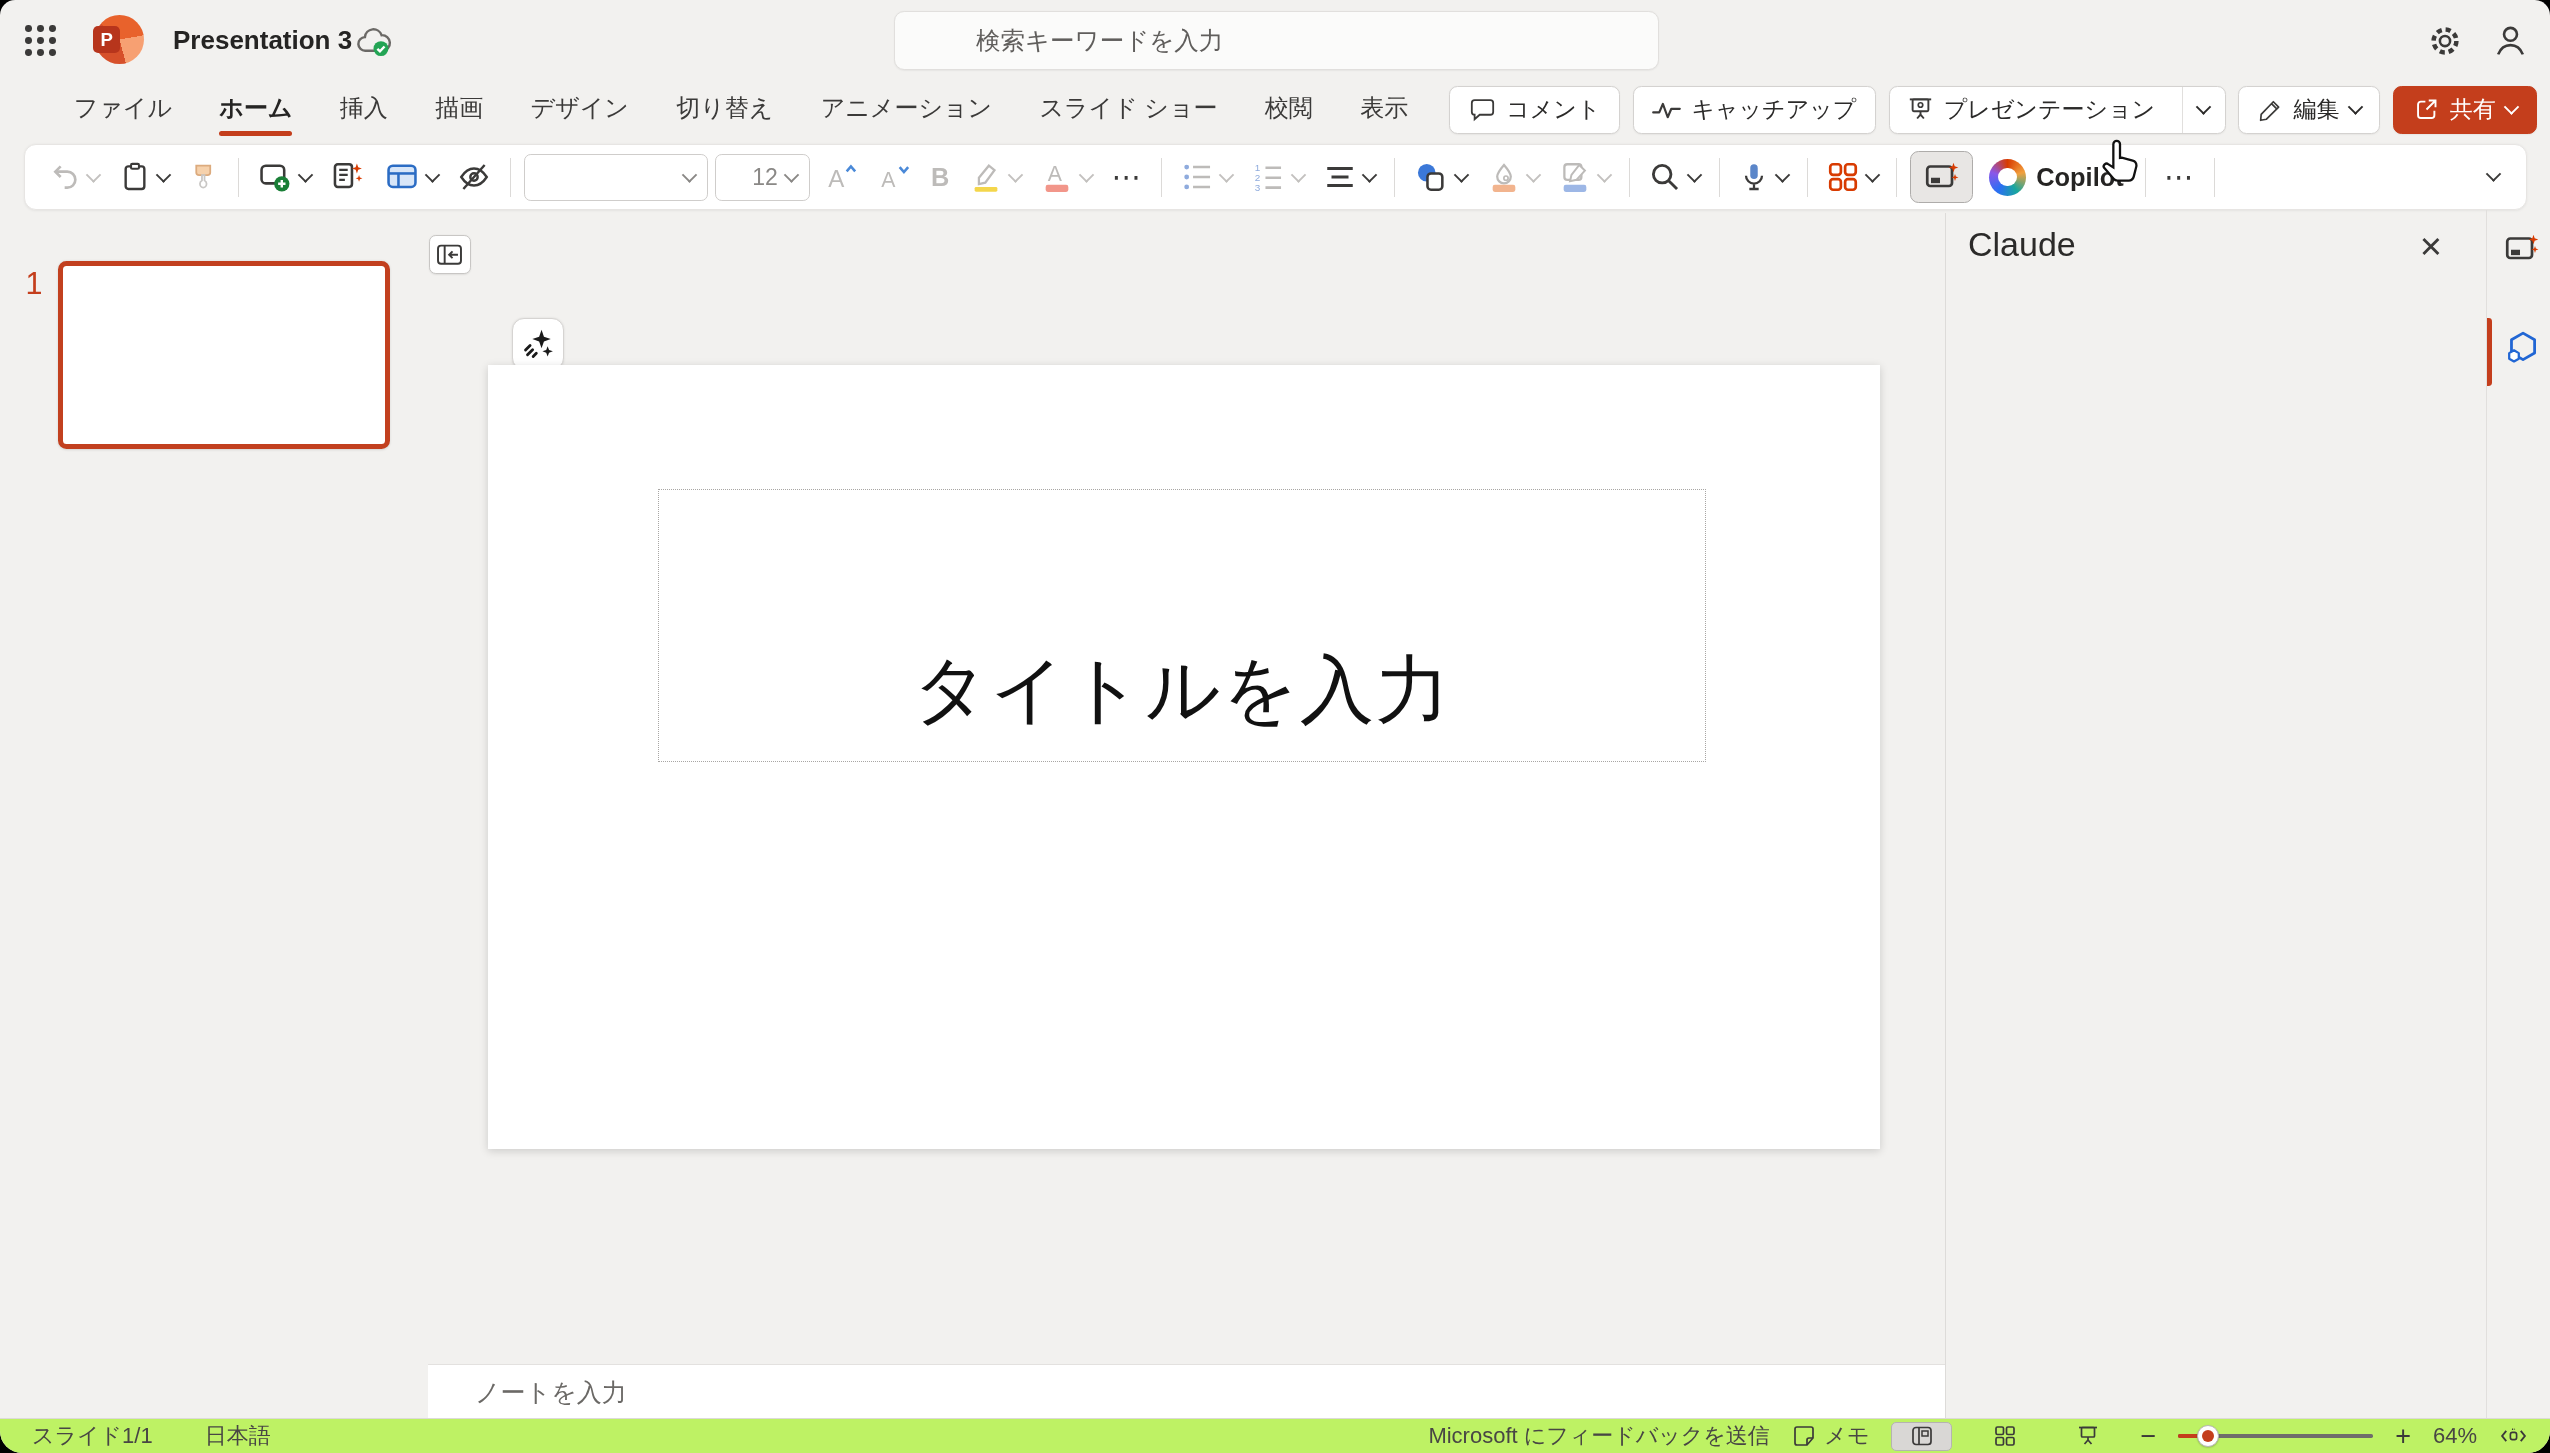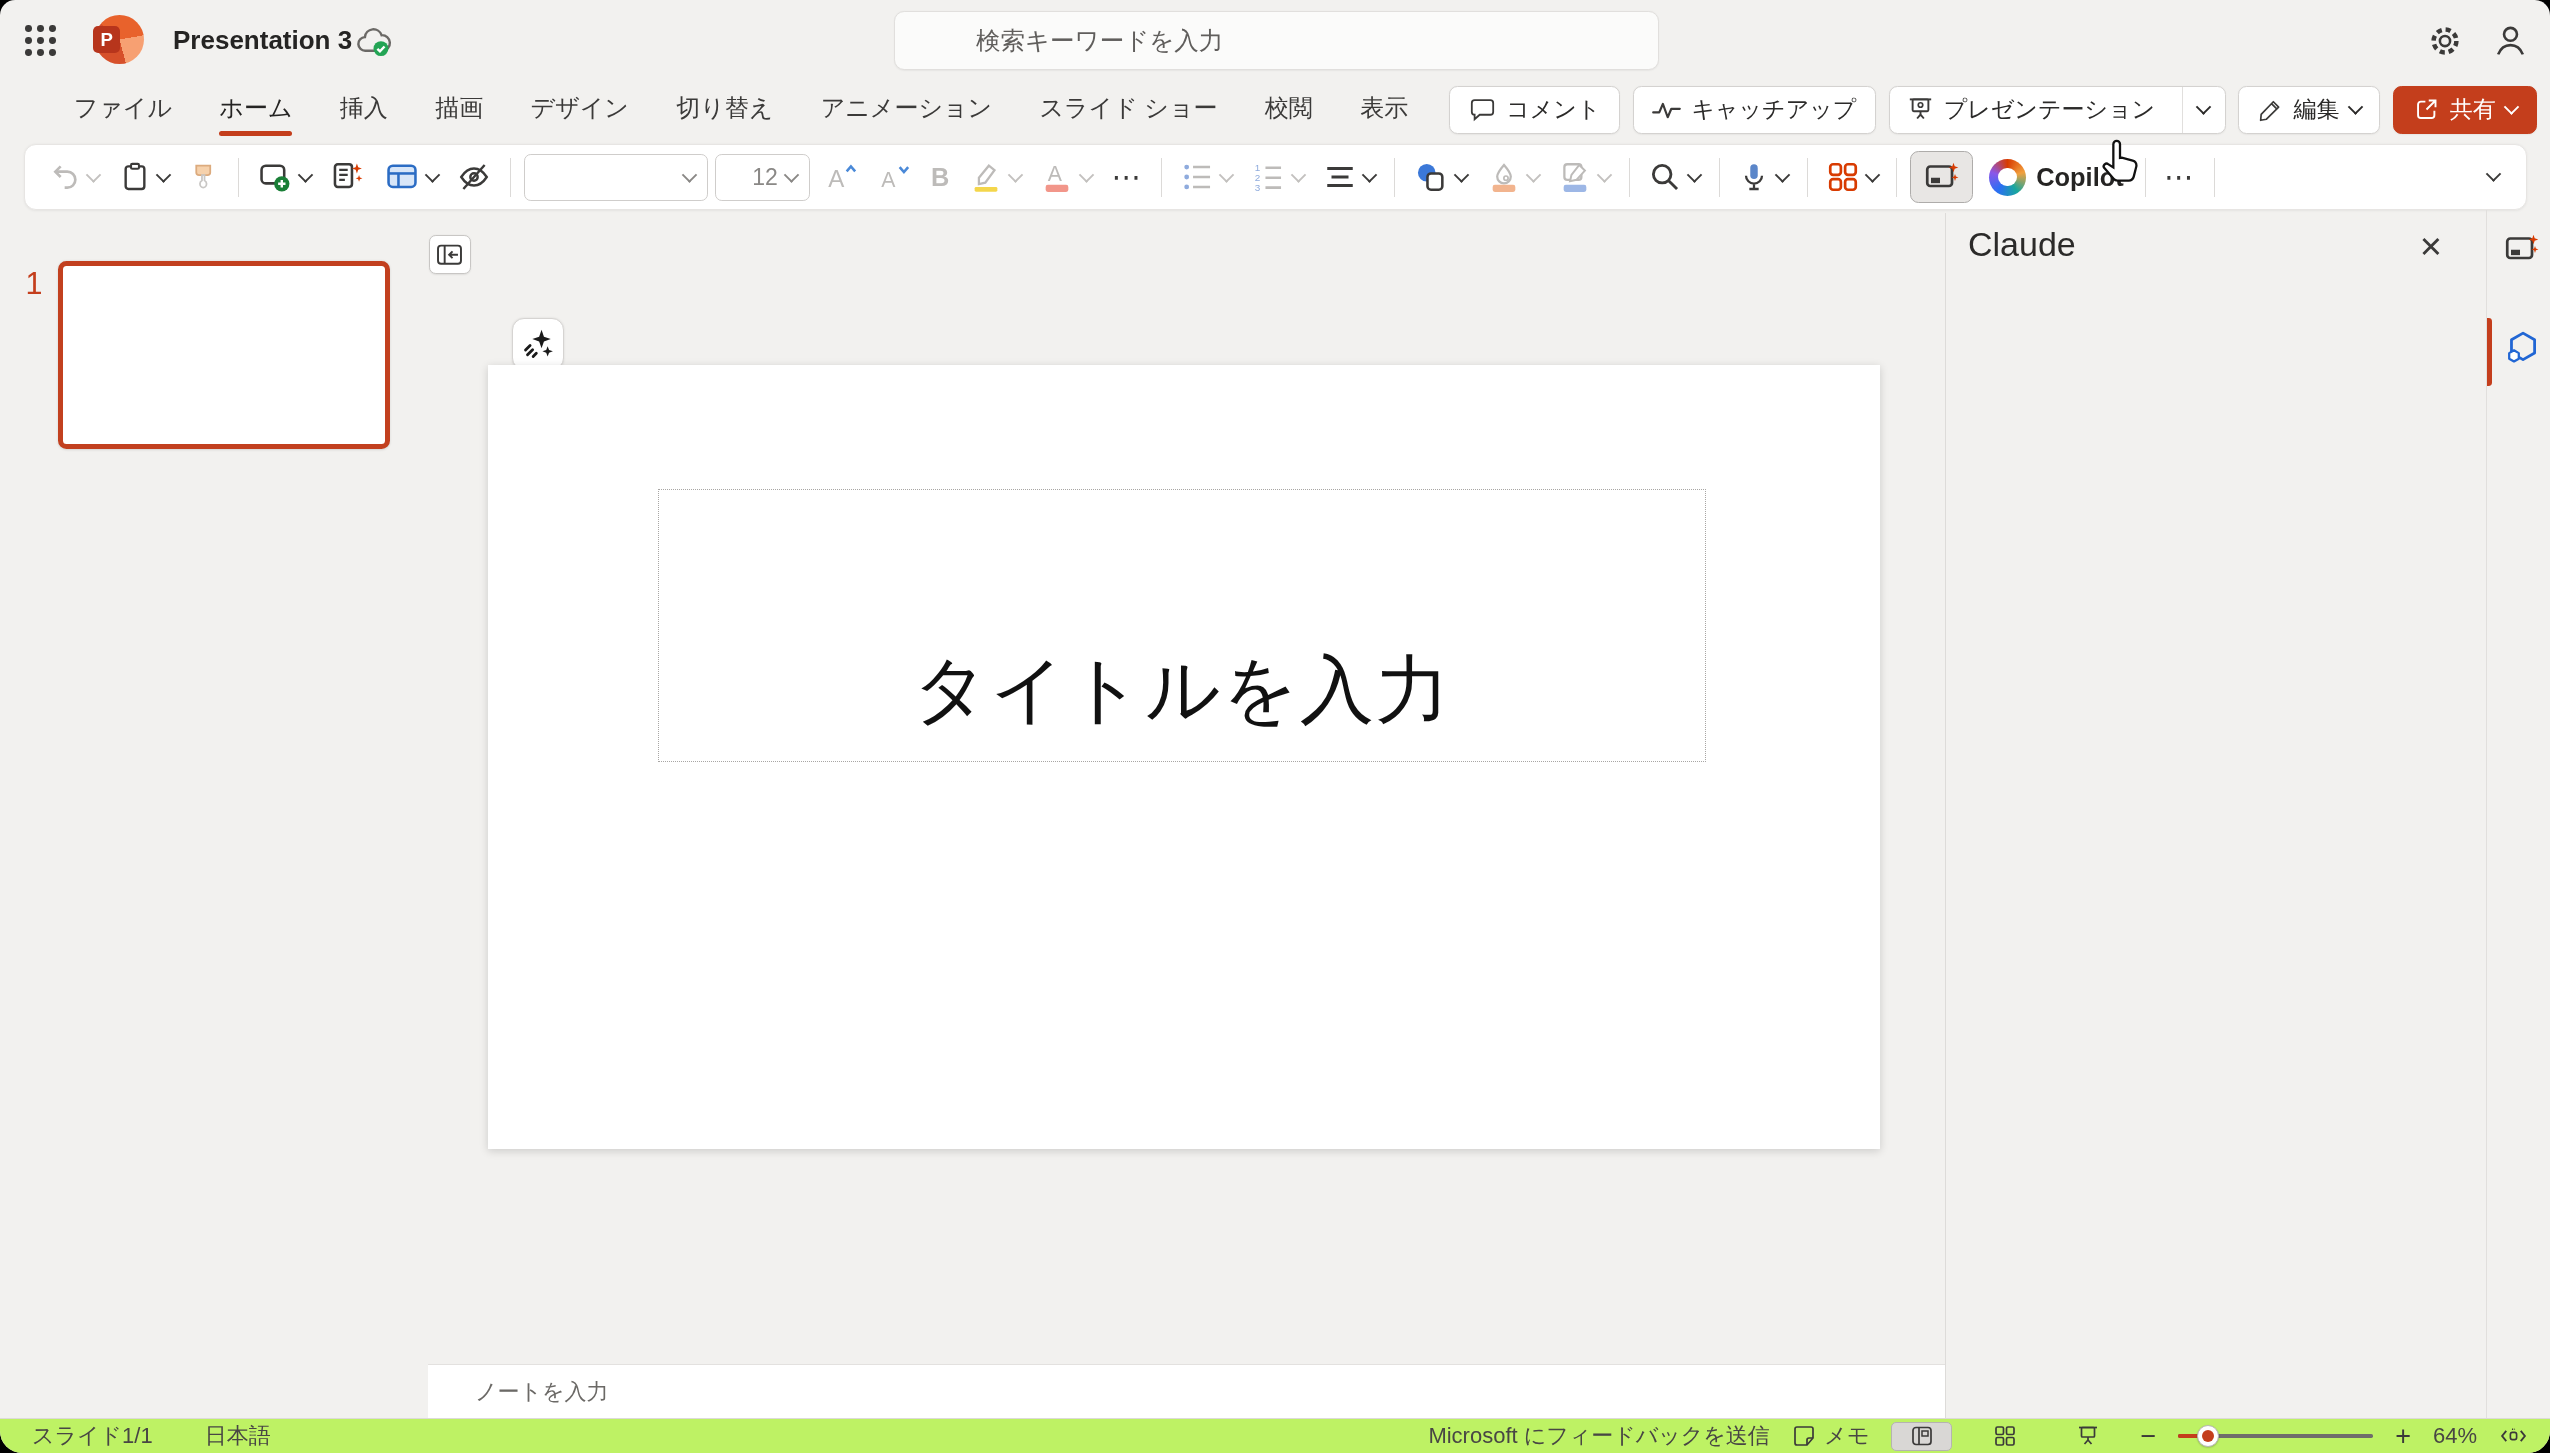--- a/index.html
+++ b/index.html
@@ -18,21 +18,21 @@
   .cloud-saved { position:absolute; left:354px; top:24px; }
   .searchbox { position:absolute; left:894px; top:11px; width:765px; height:59px; background:#fbfbfa; border:0.8px solid #e1dfdd;
     border-radius:10.2px; box-shadow:0 0.8px 1.7px rgba(0,0,0,.05); display:flex; align-items:center; padding-left:81px; }
   .searchbox span { font-size:24.5px; color:#605e5c; }
   .top-icon { position:absolute; top:20.3px; width:41px; height:41px; display:flex; align-items:center; justify-content:center; cursor:pointer; }
 
   
   .menubar { position:absolute; left:0; top:81px; width:100%; height:59px; }
   .tabs { position:absolute; left:32px; top:0; height:100%; display:flex; align-items:center; gap:44px;margin-left:40px; }
   .tab { position:relative; font-size:24px; color:#3b3a39; padding:6.8px 1.7px 12px; cursor:pointer; white-space:nowrap; }
-  .tab.active { font-weight:normal; color:#252423;text-align:center; }
+  .tab.active { font-weight:bold; color:#252423;text-align:center; }
   .tab.active::after { content:""; position:absolute; left:1.7px; right:1.7px; bottom:0; height:5.1px; border-radius:2.5px; background:#c43e1c; }
   .mb-actions { position:absolute; right:13.5px; top:3.4px; height:51px; display:flex; gap:12.7px; align-items:center; }
   .abtn { height:48px; background:#fff; border:0.8px solid #d4d2d0; border-radius:8.5px; display:flex; align-items:center;
     padding:0 18.6px; gap:10.2px; font-size:23px; color:#2b2a29; box-shadow:0 0.8px 1.7px rgba(0,0,0,.05); cursor:pointer; white-space:nowrap; }
   .abtn.split { padding:0; }
   .abtn.split .seg { display:flex; align-items:center; gap:10.2px; padding:0 17px; height:100%; }
   .abtn.split .seg.dd { border-left:0.8px solid #e1dfdd; padding:0 15.2px; }
   .abtn.primary { background:#c43e1c; border-color:#c43e1c; color:#fff; }
 
   
@@ -84,21 +84,21 @@
   .panel { position:absolute; left:1946px; top:210px; width:539px; bottom:35px; }
   .panel-title { position:absolute; left:22px; top:15.2px; font-size:34px; color:#2b2a29; }
   .panel-close { position:absolute; right:42px; top:20.3px; font-size:29px; color:#3b3a39; cursor:pointer; }
   .rail { position:absolute; left:2486px; top:210px; width:64px; bottom:35px; border-left:0.8px solid #e1dfdd; }
   .rail-btn { position:absolute; left:13.5px; width:41px; height:41px; display:flex; align-items:center; justify-content:center; cursor:pointer; }
   .rail-indicator { position:absolute; left:0; top:108px; width:5.1px; height:68px; background:#c43e1c; border-radius:0 3.4px 3.4px 0; }
 
   
   .notesbar { position:absolute; left:428px; top:1364px; width:1517px; height:55px; background:#fff; border-top:0.8px solid #e3e1df;
     display:flex; align-items:center; padding-left:47px; }
-  .notesbar span { font-size:22px; color:#6b6966; }
+  .notesbar span { font-size:25px; color:#6b6966; }
 
   
   .statusbar { position:absolute; left:0; bottom:0; width:100%; height:35px; background:#bef264; border-top:0.8px solid #dcdad8;
     display:flex; align-items:center; font-size:22px; color:#484644; }
   .sb-left { display:flex; gap:52px; padding-left:32px; }
   .sb-right { margin-left:auto; display:flex; align-items:center; gap:22px; padding-right:22px; }
   .sb-item { display:flex; align-items:center; gap:8.5px; cursor:pointer; }
   .view-btn { display:flex; align-items:center; justify-content:center; width:61px; height:29px; border-radius:5.1px; cursor:pointer; color:#3b3a39; }
   .view-btn.selected { background:#d9d7d5; border:0.8px solid #b5b3b1; }
   .zoom-glyph { font-size:27px; color:#3b3a39; cursor:pointer; line-height:1; }

